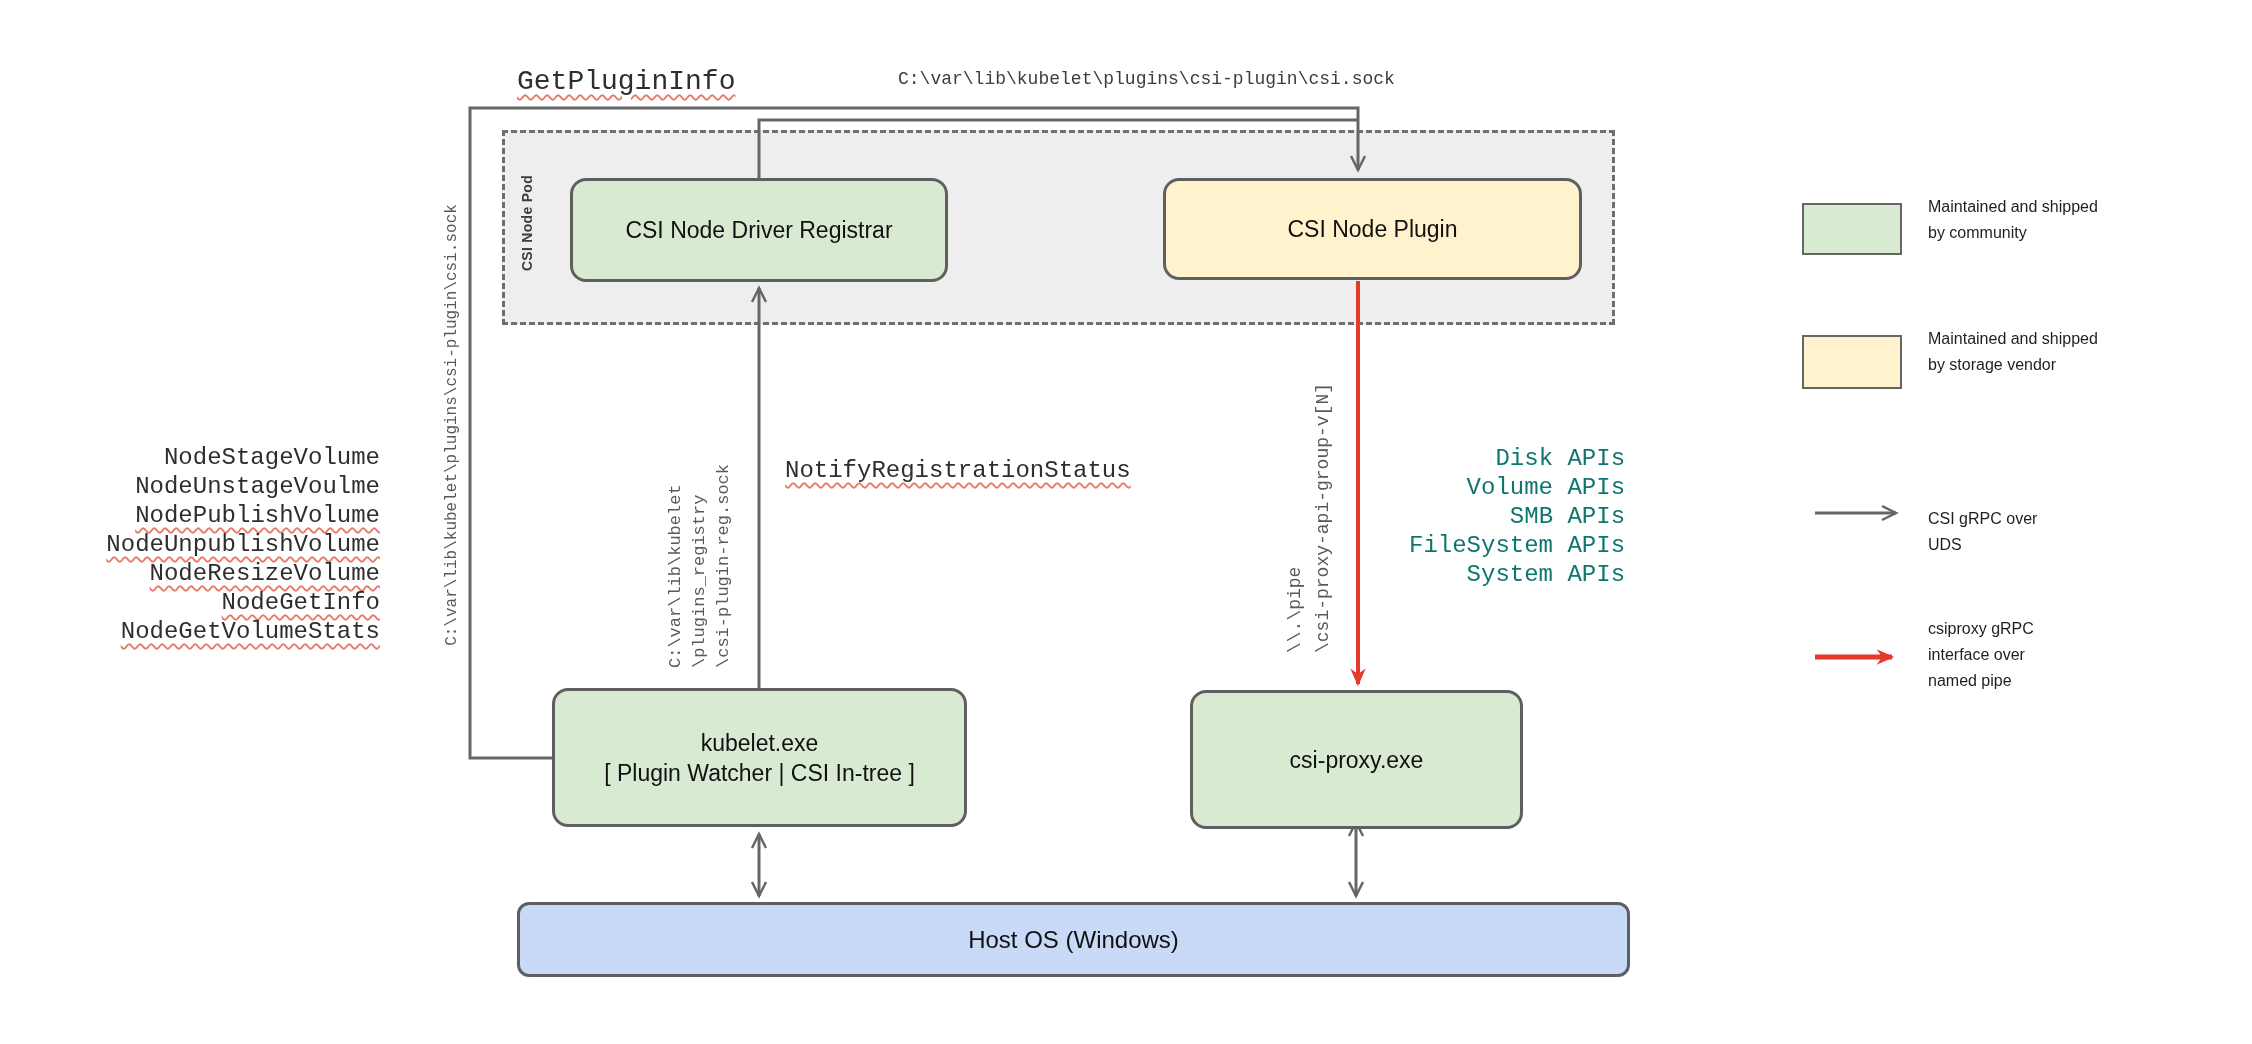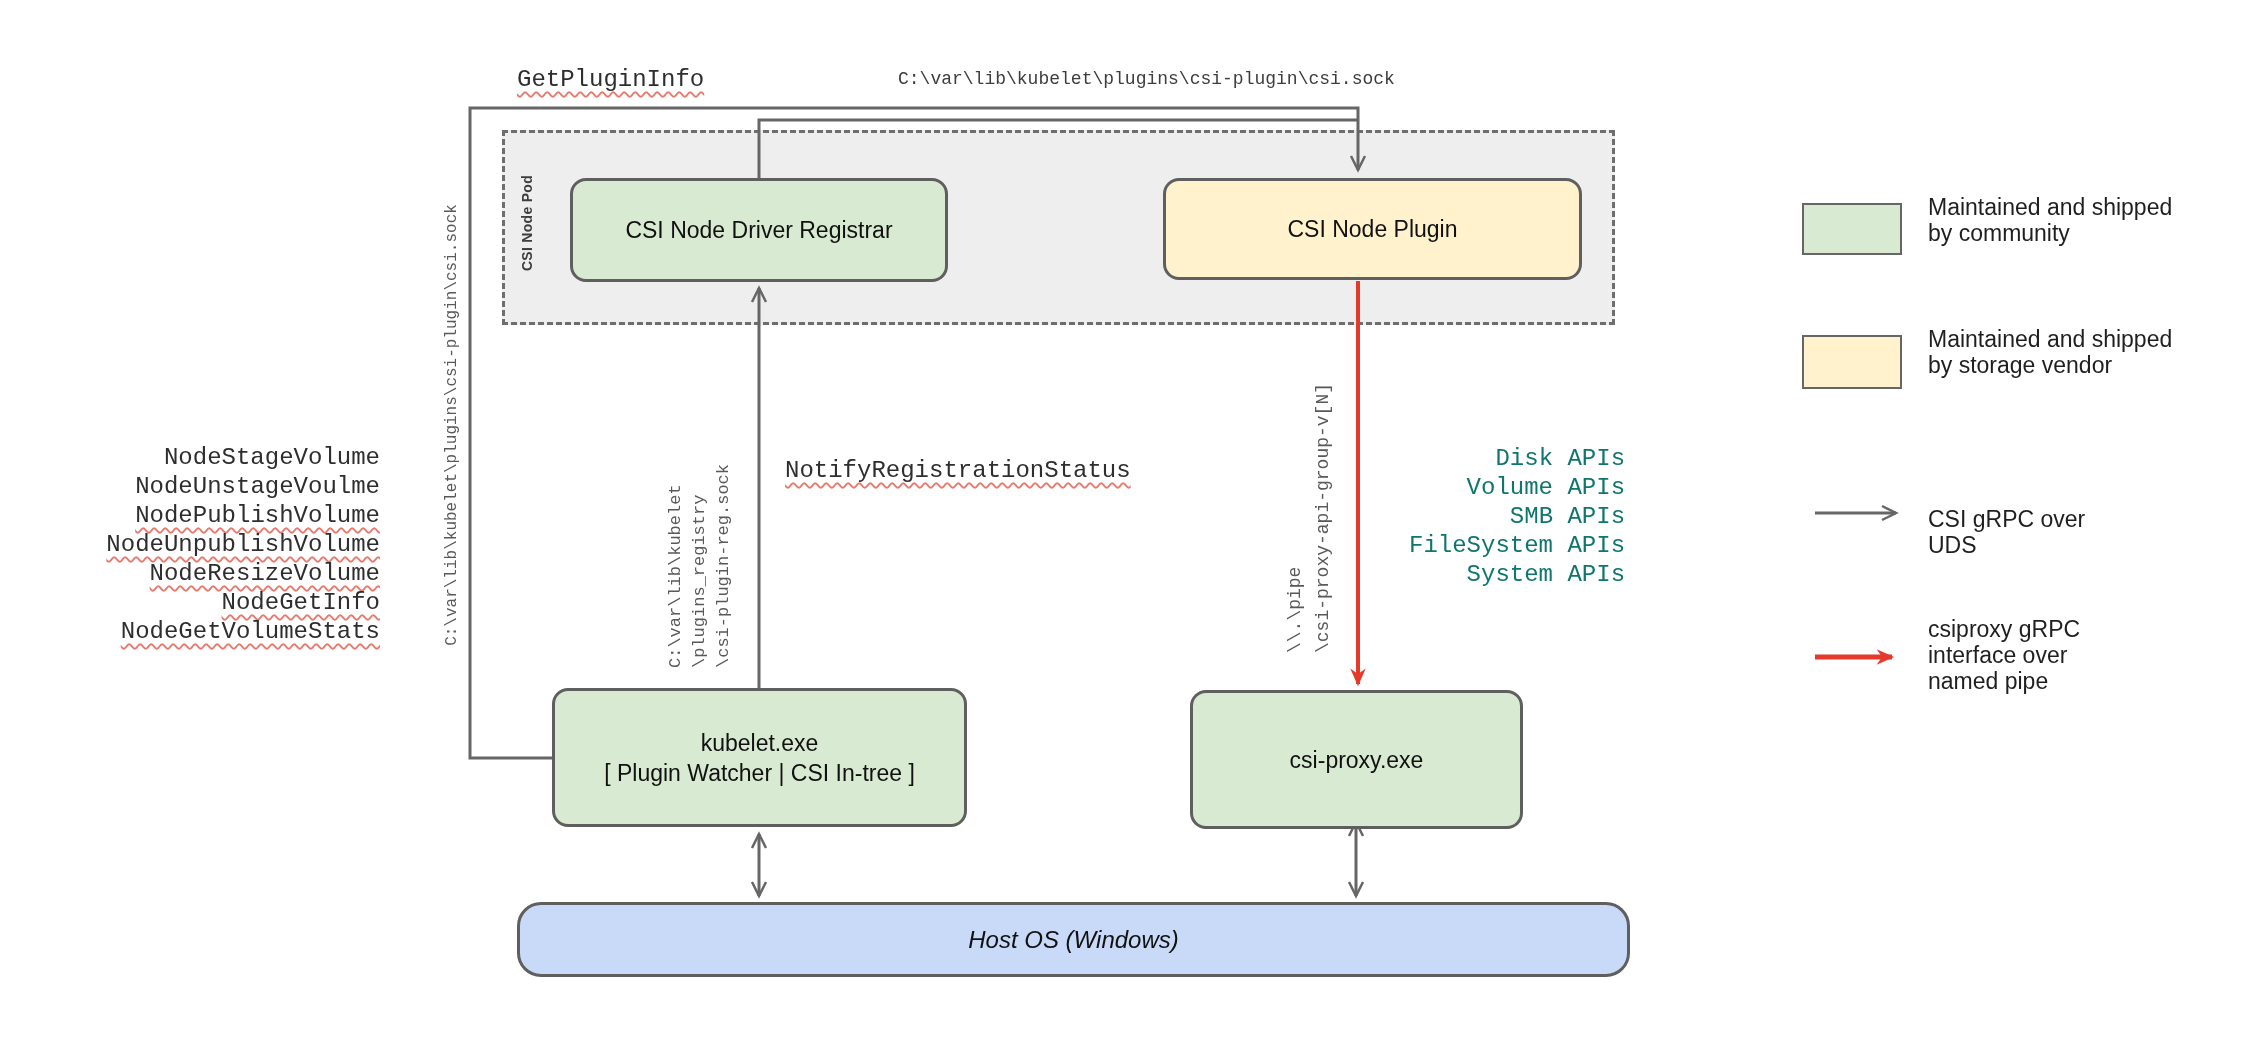--- a/index.html
+++ b/index.html
@@ -8,37 +8,37 @@
   .abs{position:absolute;}
   .sans{font-family:"Liberation Sans","DejaVu Sans",sans-serif;}
   .mono{font-family:"Liberation Mono","DejaVu Sans Mono",monospace;}
 
   
   .node{position:absolute;display:flex;flex-direction:column;align-items:center;justify-content:center;
         border:3px solid var(--box-border,#5f5f5f);border-radius:16px;
         font-size:23px;color:#111;text-align:center;box-sizing:border-box;line-height:30px;}
   .green{background:var(--community-green,#d9ead3);}
   .yellow{background:var(--vendor-yellow,#fff2cc);}
-  .blue{background:var(--host-blue,#c9daf8);border-radius:24px;font-style:italic;}
+  .blue{background:var(--host-blue,#c9daf8);border-radius:12px;}
 
   .pod{position:absolute;left:502px;top:130px;width:1113px;height:195px;
        background:var(--pod-gray,#eeeeee);border:3px dashed #6e6e6e;box-sizing:border-box;}
 
   .rot{transform:translate(-50%,-50%) rotate(-90deg);white-space:nowrap;color:#595959;}
   .pod-label{font-size:14px;font-weight:600;color:#3d3d3d;letter-spacing:.3px;}
 
   .annot{color:#2e2e2e;white-space:nowrap;}
   .squiggle{text-decoration-line:underline;text-decoration-style:wavy;
             text-decoration-color:var(--squiggle-red,#e8796d);
             text-decoration-thickness:2px;text-underline-offset:5px;}
 
   .rpc-list{font-size:24px;line-height:29px;text-align:right;color:#2e2e2e;}
   .api-list{font-size:24px;line-height:29px;text-align:right;color:#0f766e;margin-left:32px;}
 
-  .legend-text{font-size:23px;line-height:26px;color:#1f1f1f;white-space:pre-line;}
+  .legend-text{font-size:16px;line-height:26px;color:#1f1f1f;white-space:pre-line;}
   .swatch{position:absolute;width:100px;border:2px solid #666;box-sizing:border-box;}
 
   
   #wires{position:absolute;left:0;top:0;z-index:2;}
   .ln{stroke:var(--line-gray,#666666);stroke-width:3;fill:none;}
   .red-ln{stroke:var(--arrow-red,#e5392b);stroke-width:4;fill:none;}
   .red-ln-thick{stroke:var(--arrow-red,#e5392b);stroke-width:5;fill:none;}
   .mk-gray{stroke:var(--line-gray,#666666);stroke-width:2.5;fill:none;}
   .mk-red{fill:var(--arrow-red,#e5392b);stroke:none;}
 
@@ -89,21 +89,21 @@
   </div>
 
   <div class="node green z3" style="left:1190px;top:690px;width:333px;height:139px;">
     <span>csi-proxy.exe</span>
   </div>
 
   <div class="node blue z3" style="left:517px;top:902px;width:1113px;height:75px;font-size:24px;">
     <span>Host OS (Windows)</span>
   </div>
 
-  <div class="abs mono annot z4" style="left:517px;top:66px;font-size:24px;">
+  <div class="abs mono annot z4" style="left:517px;top:66px;font-size:28px;">
     <span class="squiggle">GetPluginInfo</span>
   </div>
 
   <div class="abs mono annot z4" style="left:898px;top:69px;font-size:18px;color:#3d3d3d;">C:\var\lib\kubelet\plugins\csi-plugin\csi.sock</div>
 
   <div class="abs mono rot z4" style="left:452px;top:425px;font-size:16px;">C:\var\lib\kubelet\plugins\csi-plugin\csi.sock</div>
 
   <div class="abs mono rot z4" style="left:700px;top:566px;font-size:17px;line-height:24px;text-align:left;">
       <div>C:\var\lib\kubelet</div>
       <div>\plugins_registry</div>

